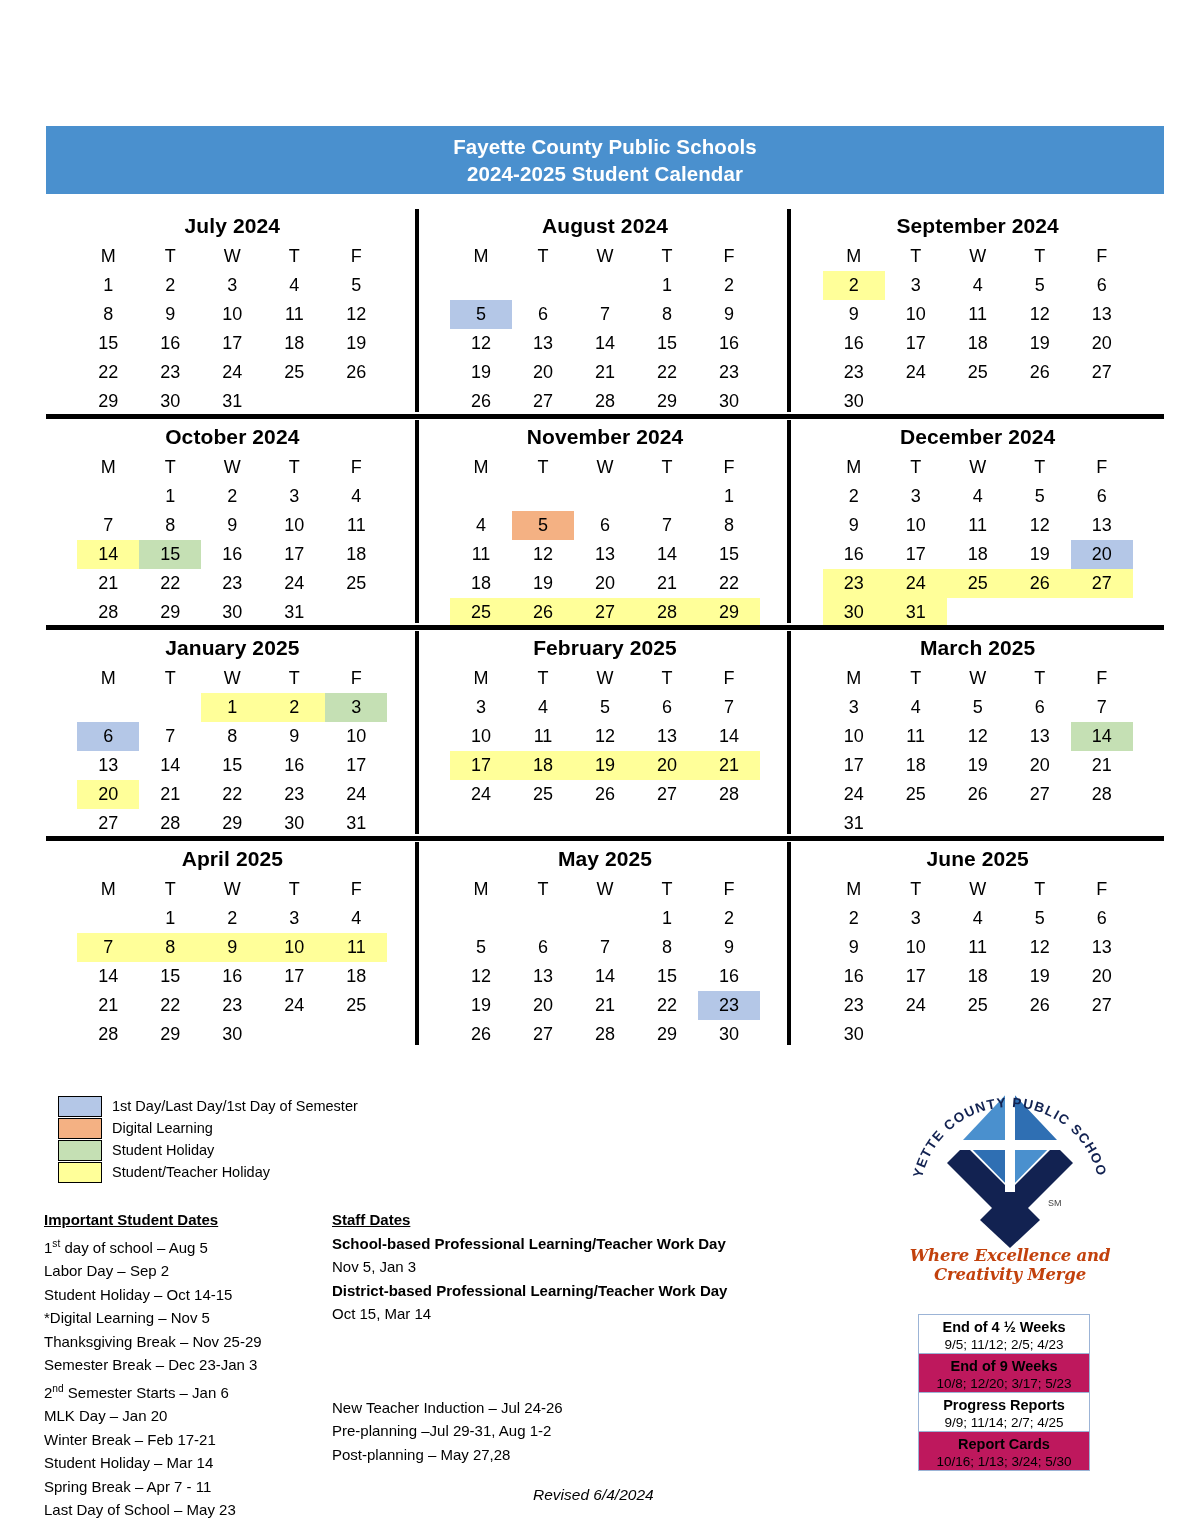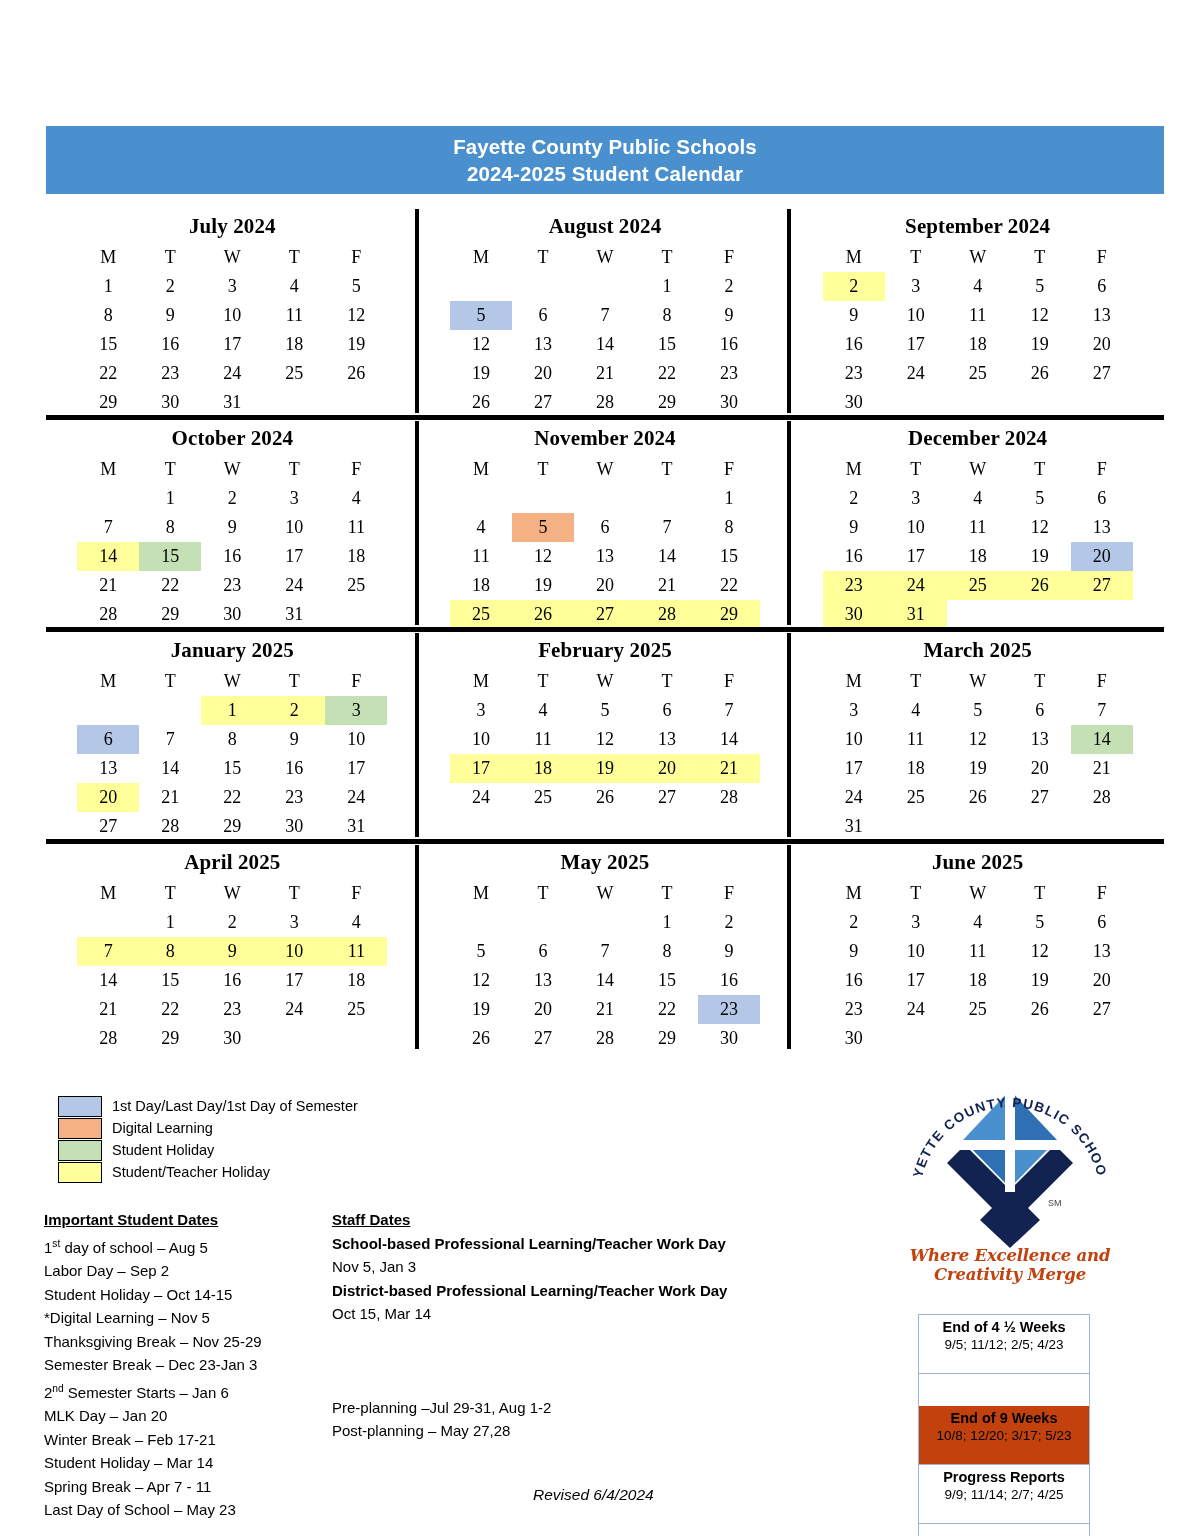--- a/index.html
+++ b/index.html
@@ -38,21 +38,20 @@
   
   .cal-grid {
     position: absolute;
     left: 46px;
     top: 205px;
     width: 1118px;
     height: 840px;
     display: grid;
     grid-template-columns: 1fr 1fr 1fr;
     grid-template-rows: 1fr 1fr 1fr 1fr;
-    font-family: Liberation Serif, serif;
   }
   .month {
     position: relative;
     padding-top: 9px;
     box-sizing: border-box;
   }
   
   .month.vsep-right::after {
     content: "";
     position: absolute;
@@ -192,26 +191,26 @@
   .grading-box {
     position: absolute;
     left: 918px;
     top: 1314px;
     width: 172px;
     border: 1px solid #9cb4d6;
     box-sizing: border-box;
   }
   .grading-cell {
     border-bottom: 1px solid #9cb4d6;
-    padding: 3px 4px 20px 4px;
+    padding: 3px 4px 0 4px;
     text-align: center;
     background: #ffffff;
   }
   .grading-cell:last-child { border-bottom: none; }
-  .grading-cell.alt { background: #c2410c; margin-top: 32px; }
+  .grading-cell.alt { background: #be185d; }
   .grading-title {
     font-weight: bold;
     font-size: 14.5px;
     line-height: 18px;
   }
   .grading-vals {
     font-size: 13.5px;
     line-height: 17px;
   }
 </style>
@@ -876,20 +875,21 @@
 </div>
 
 <div class="staff-dates">
   <div class="col-head">Staff Dates</div>
   <div class="bold-line">School-based Professional Learning/Teacher Work Day</div>
   <div>Nov 5, Jan 3</div>
   <div class="bold-line">District-based Professional Learning/Teacher Work Day</div>
   <div>Oct 15, Mar 14</div>
   <div class="spacer-block"></div>
   <div id="staff-dates-list">
+      <div>New Teacher Induction – Jul 24-26</div>
       <div>Pre-planning –Jul 29-31, Aug 1-2</div>
       <div>Post-planning – May 27,28</div>
     </div>
 </div>
 
 <div class="revised">Revised 6/4/2024</div>
 
 <div class="logo-wrap">
   <svg class="logo-svg" width="250" height="170" viewBox="0 0 250 170">
     <defs>

